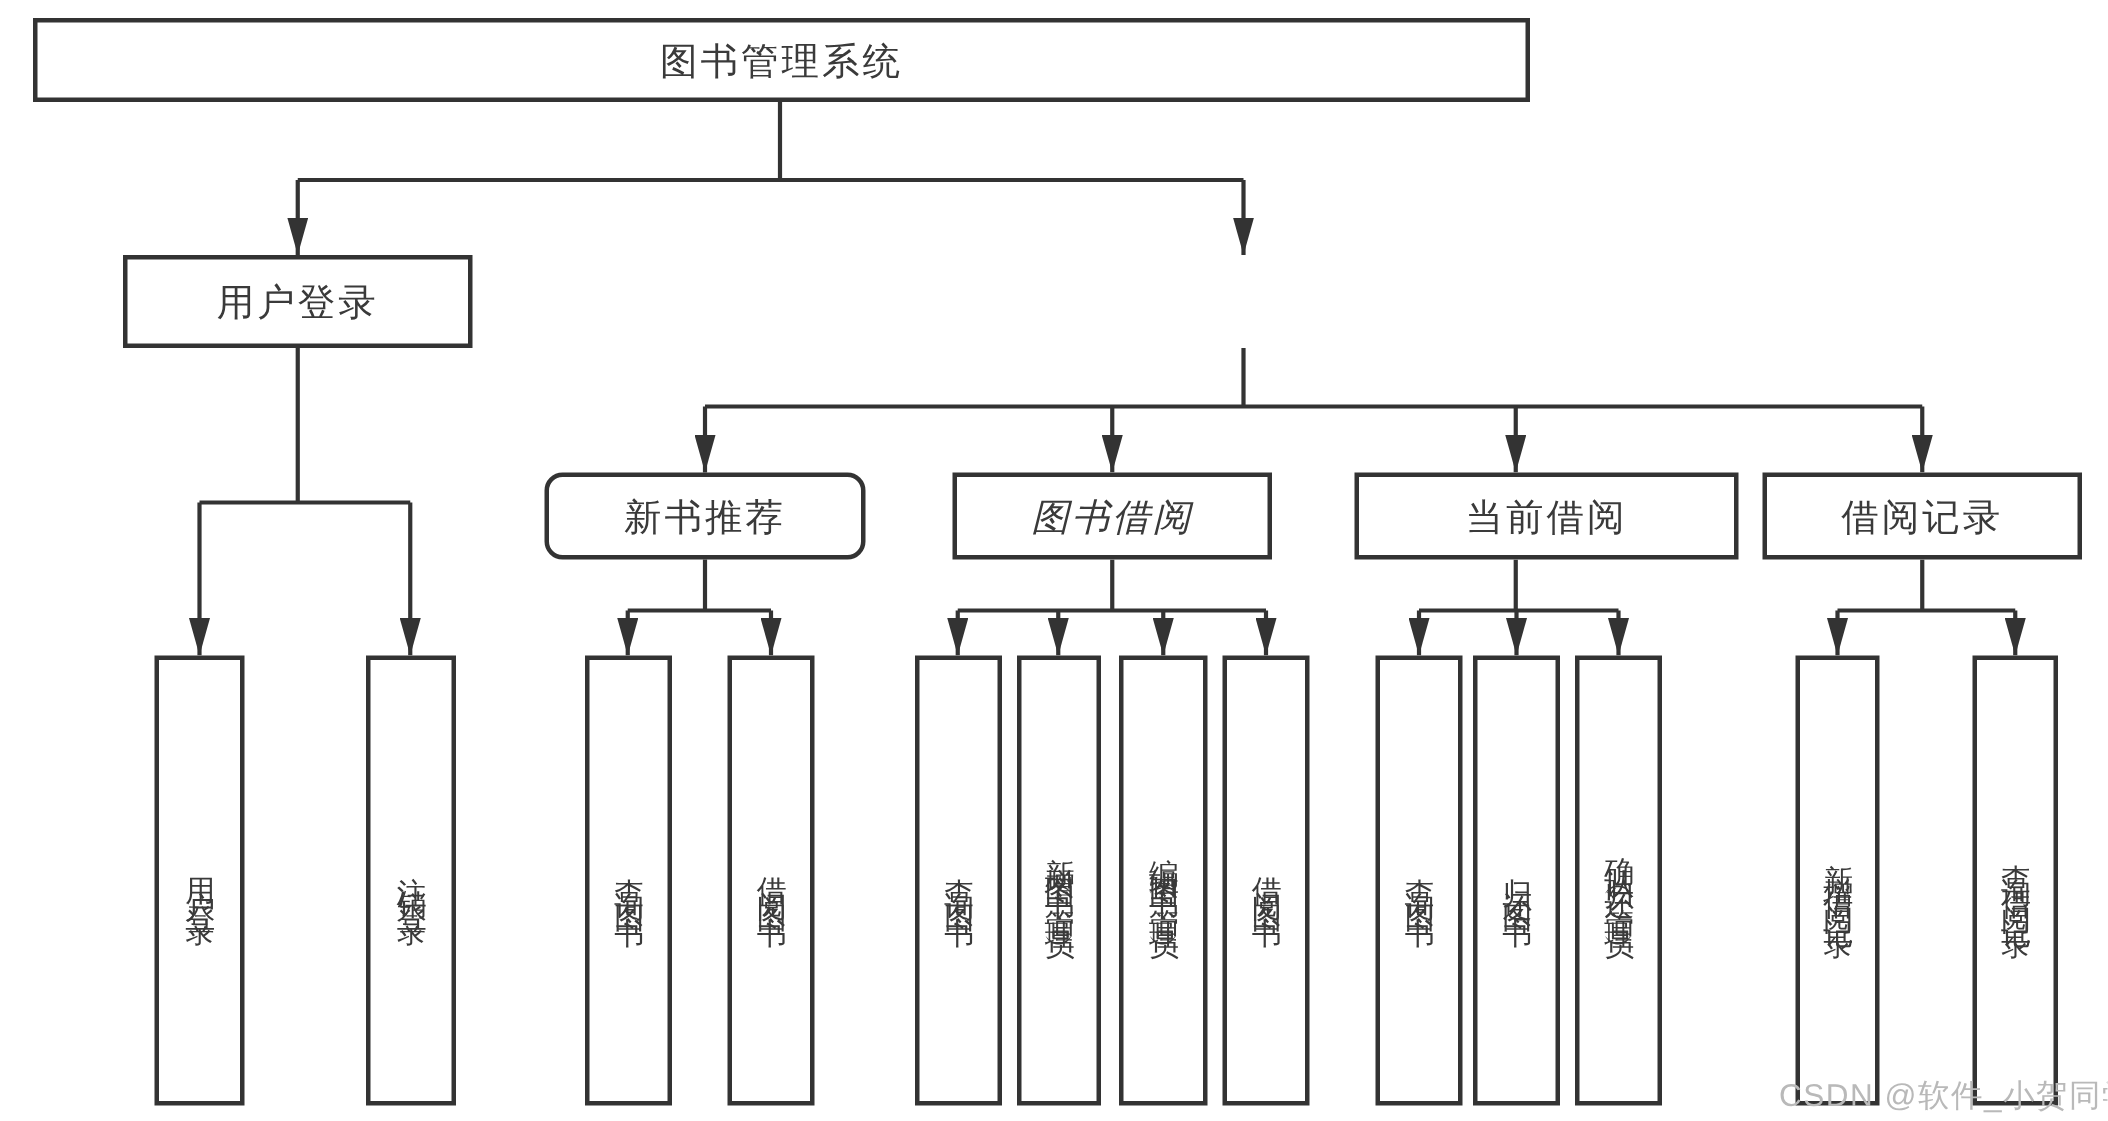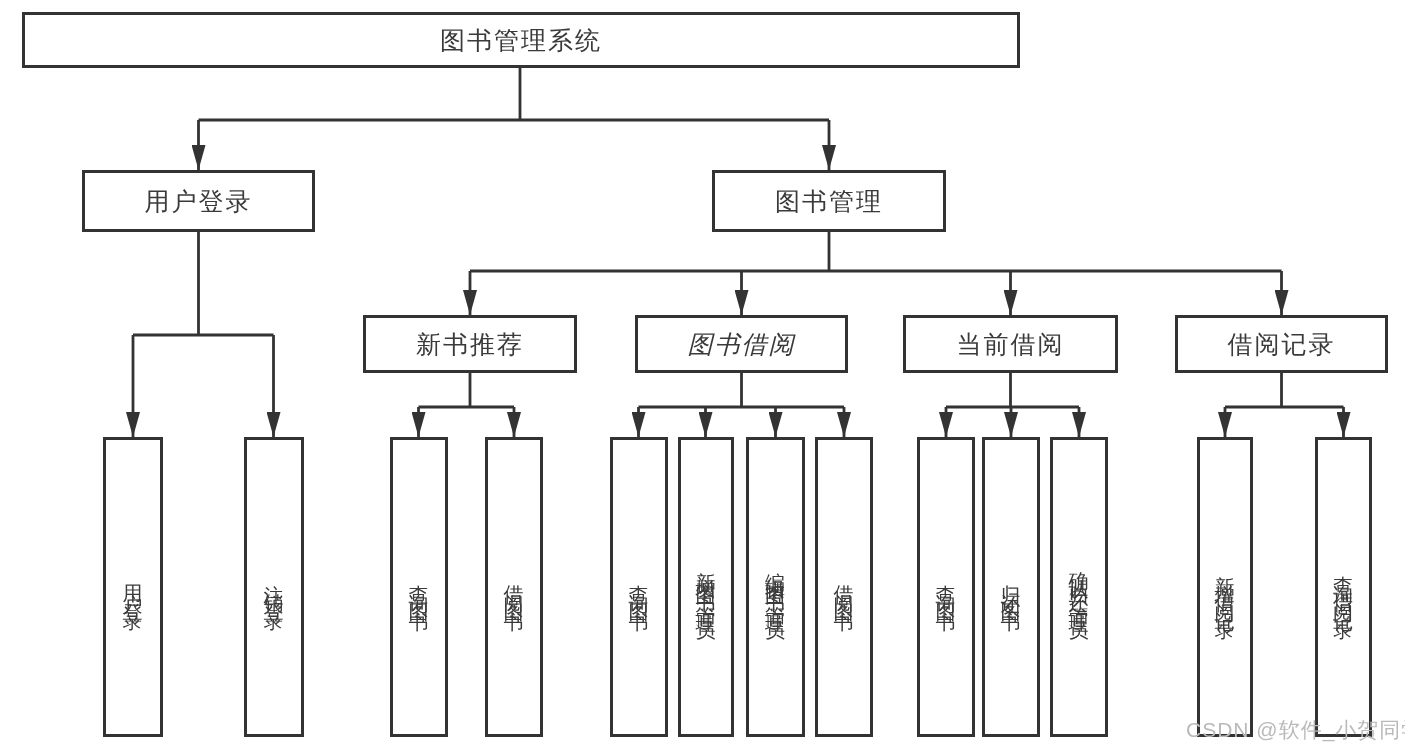--- a/index.html
+++ b/index.html
@@ -106,31 +106,28 @@
     </g>
   </svg>
 
   <div class="box hbox" style="left:22px;top:12px;width:998px;height:56px;">
     <span>图书管理系统</span>
   </div>
 
   <div class="box hbox" style="left:82px;top:170px;width:233px;height:62px;">
     <span>用户登录</span>
   </div>
-  <div class="box hbox" style="left:712px;top:170px;width:234px;height:62px;">
-    <span>图书管理</span>
-  </div>
 
-  <div class="box hbox" style="left:363px;top:315px;width:214px;height:58px;">
+  <div class="box hbox" style="left:363px;top:315px;width:214px;height:58px;border-radius:12px;">
     <span>新书推荐</span>
   </div>
   <div class="box hbox" style="left:635px;top:315px;width:213px;height:58px;font-style:italic;">
     <span>图书借阅</span>
   </div>
-  <div class="box hbox" style="left:903px;top:315px;width:215px;height:58px;">
+  <div class="box hbox" style="left:903px;top:315px;width:256px;height:58px;">
     <span>当前借阅</span>
   </div>
   <div class="box hbox" style="left:1175px;top:315px;width:213px;height:58px;text-align:center;">
     <span>借阅记录</span>
   </div>
 
   <div class="box vbox" style="left:103px;top:437px;width:60px;height:300px;">
     <span class="vtext">用户登录</span>
   </div>
   <div class="box vbox" style="left:244px;top:437px;width:60px;height:300px;">

